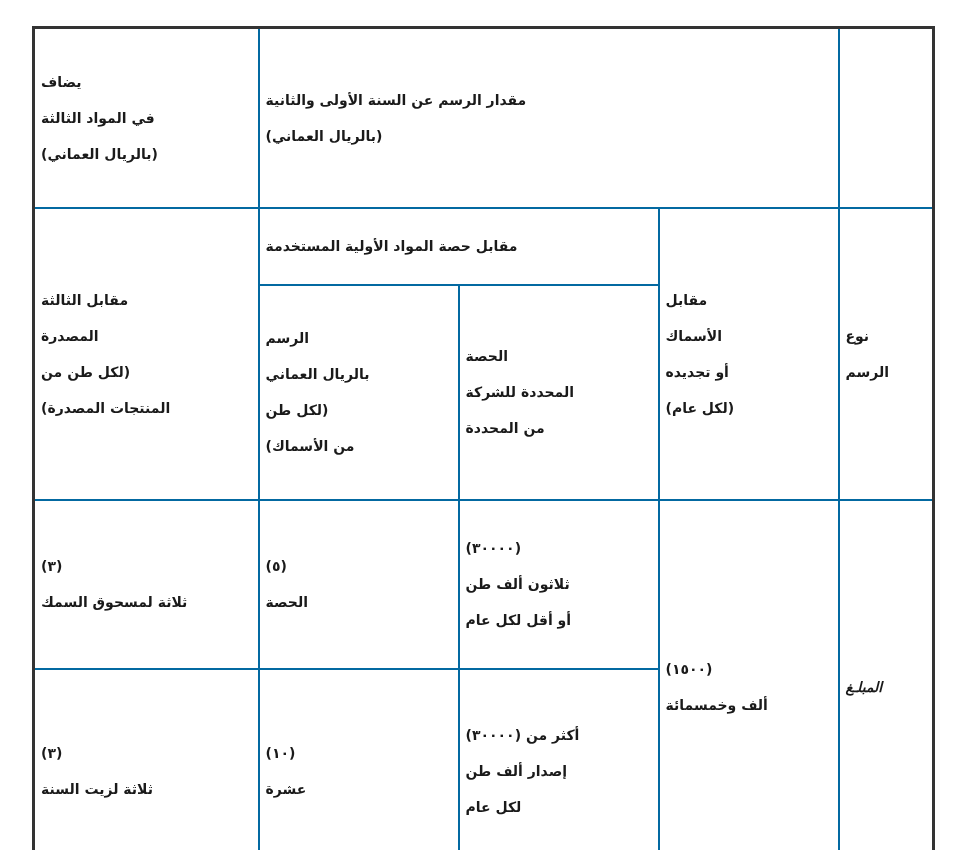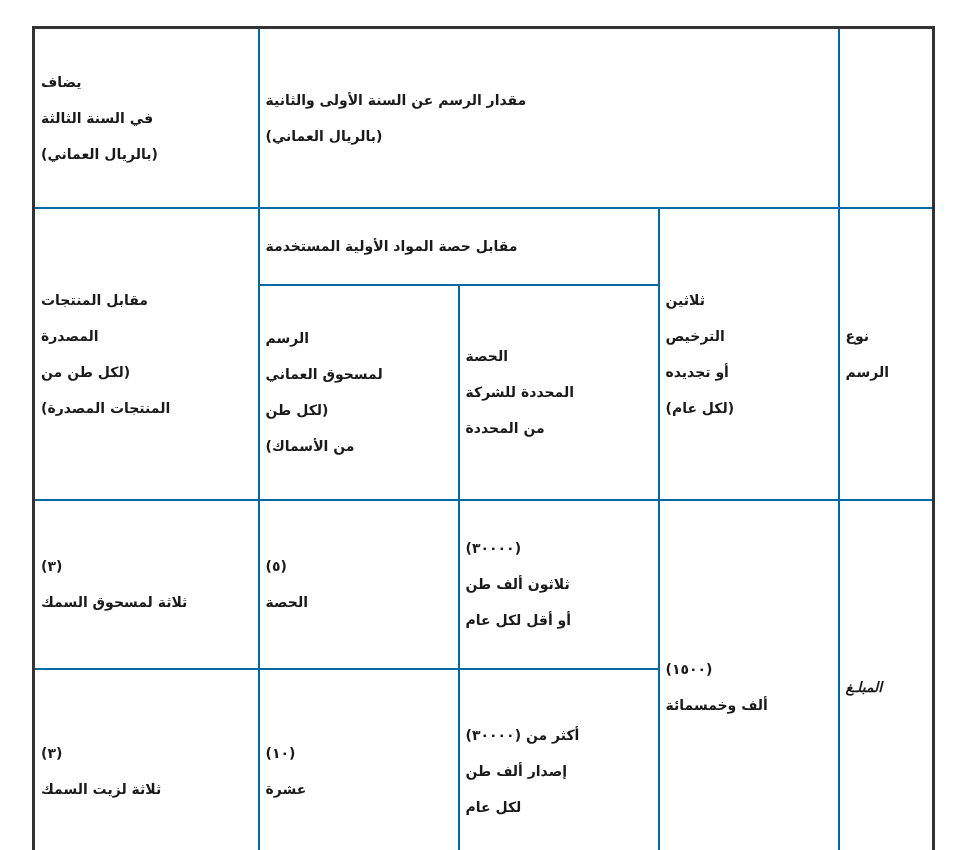--- a/index.html
+++ b/index.html
@@ -33,56 +33,56 @@
 
   <tbody>
       <tr style="height:180px">
     <td></td>
     <td colspan="3">
       <span class="line">مقدار الرسم عن السنة الأولى والثانية</span>
       <span class="line">(بالريال العماني)</span>
     </td>
     <td>
       <span class="line">يضاف</span>
-      <span class="line">في السنة الثالثة</span>
+      <span class="line">في المواد الثالثة</span>
       <span class="line">(بالريال العماني)</span>
     </td>
   </tr>
 
   <tr style="height:77px">
     <td rowspan="2">
       <span class="line">نوع</span>
       <span class="line">الرسم</span>
     </td>
     <td rowspan="2">
-      <span class="line">ثلاثين</span>
-      <span class="line">الترخيص</span>
+      <span class="line">مقابل</span>
+      <span class="line">الأسماك</span>
       <span class="line">أو تجديده</span>
       <span class="line">(لكل عام)</span>
     </td>
     <td colspan="2">
       <span class="line">مقابل حصة المواد الأولية المستخدمة</span>
     </td>
     <td rowspan="2">
-      <span class="line">مقابل المنتجات</span>
+      <span class="line">مقابل الثالثة</span>
       <span class="line">المصدرة</span>
       <span class="line">(لكل طن من</span>
       <span class="line">المنتجات المصدرة)</span>
     </td>
   </tr>
 
   <tr style="height:215px">
     <td>
       <span class="line">الحصة</span>
       <span class="line">المحددة للشركة</span>
       <span class="line">من المحددة</span>
     </td>
     <td>
       <span class="line">الرسم</span>
-      <span class="line">لمسحوق العماني</span>
+      <span class="line">بالريال العماني</span>
       <span class="line">(لكل طن</span>
       <span class="line">من الأسماك)</span>
     </td>
   </tr>
 
   <tr style="height:169px">
     <td rowspan="2" class="bigger">
       <span class="line">المبلـغ</span>
     </td>
     <td rowspan="2">
@@ -109,17 +109,17 @@
       <span class="line">أكثر من (٣٠٠٠٠)</span>
       <span class="line">إصدار ألف طن</span>
       <span class="line">لكل عام</span>
     </td>
     <td>
       <span class="line num">(١٠)</span>
       <span class="line">عشرة</span>
     </td>
     <td>
       <span class="line num">(٣)</span>
-      <span class="line">ثلاثة لزيت السمك</span>
+      <span class="line">ثلاثة لزيت السنة</span>
     </td>
   </tr>
 </tbody>
   </table>
 
 </body></html>

